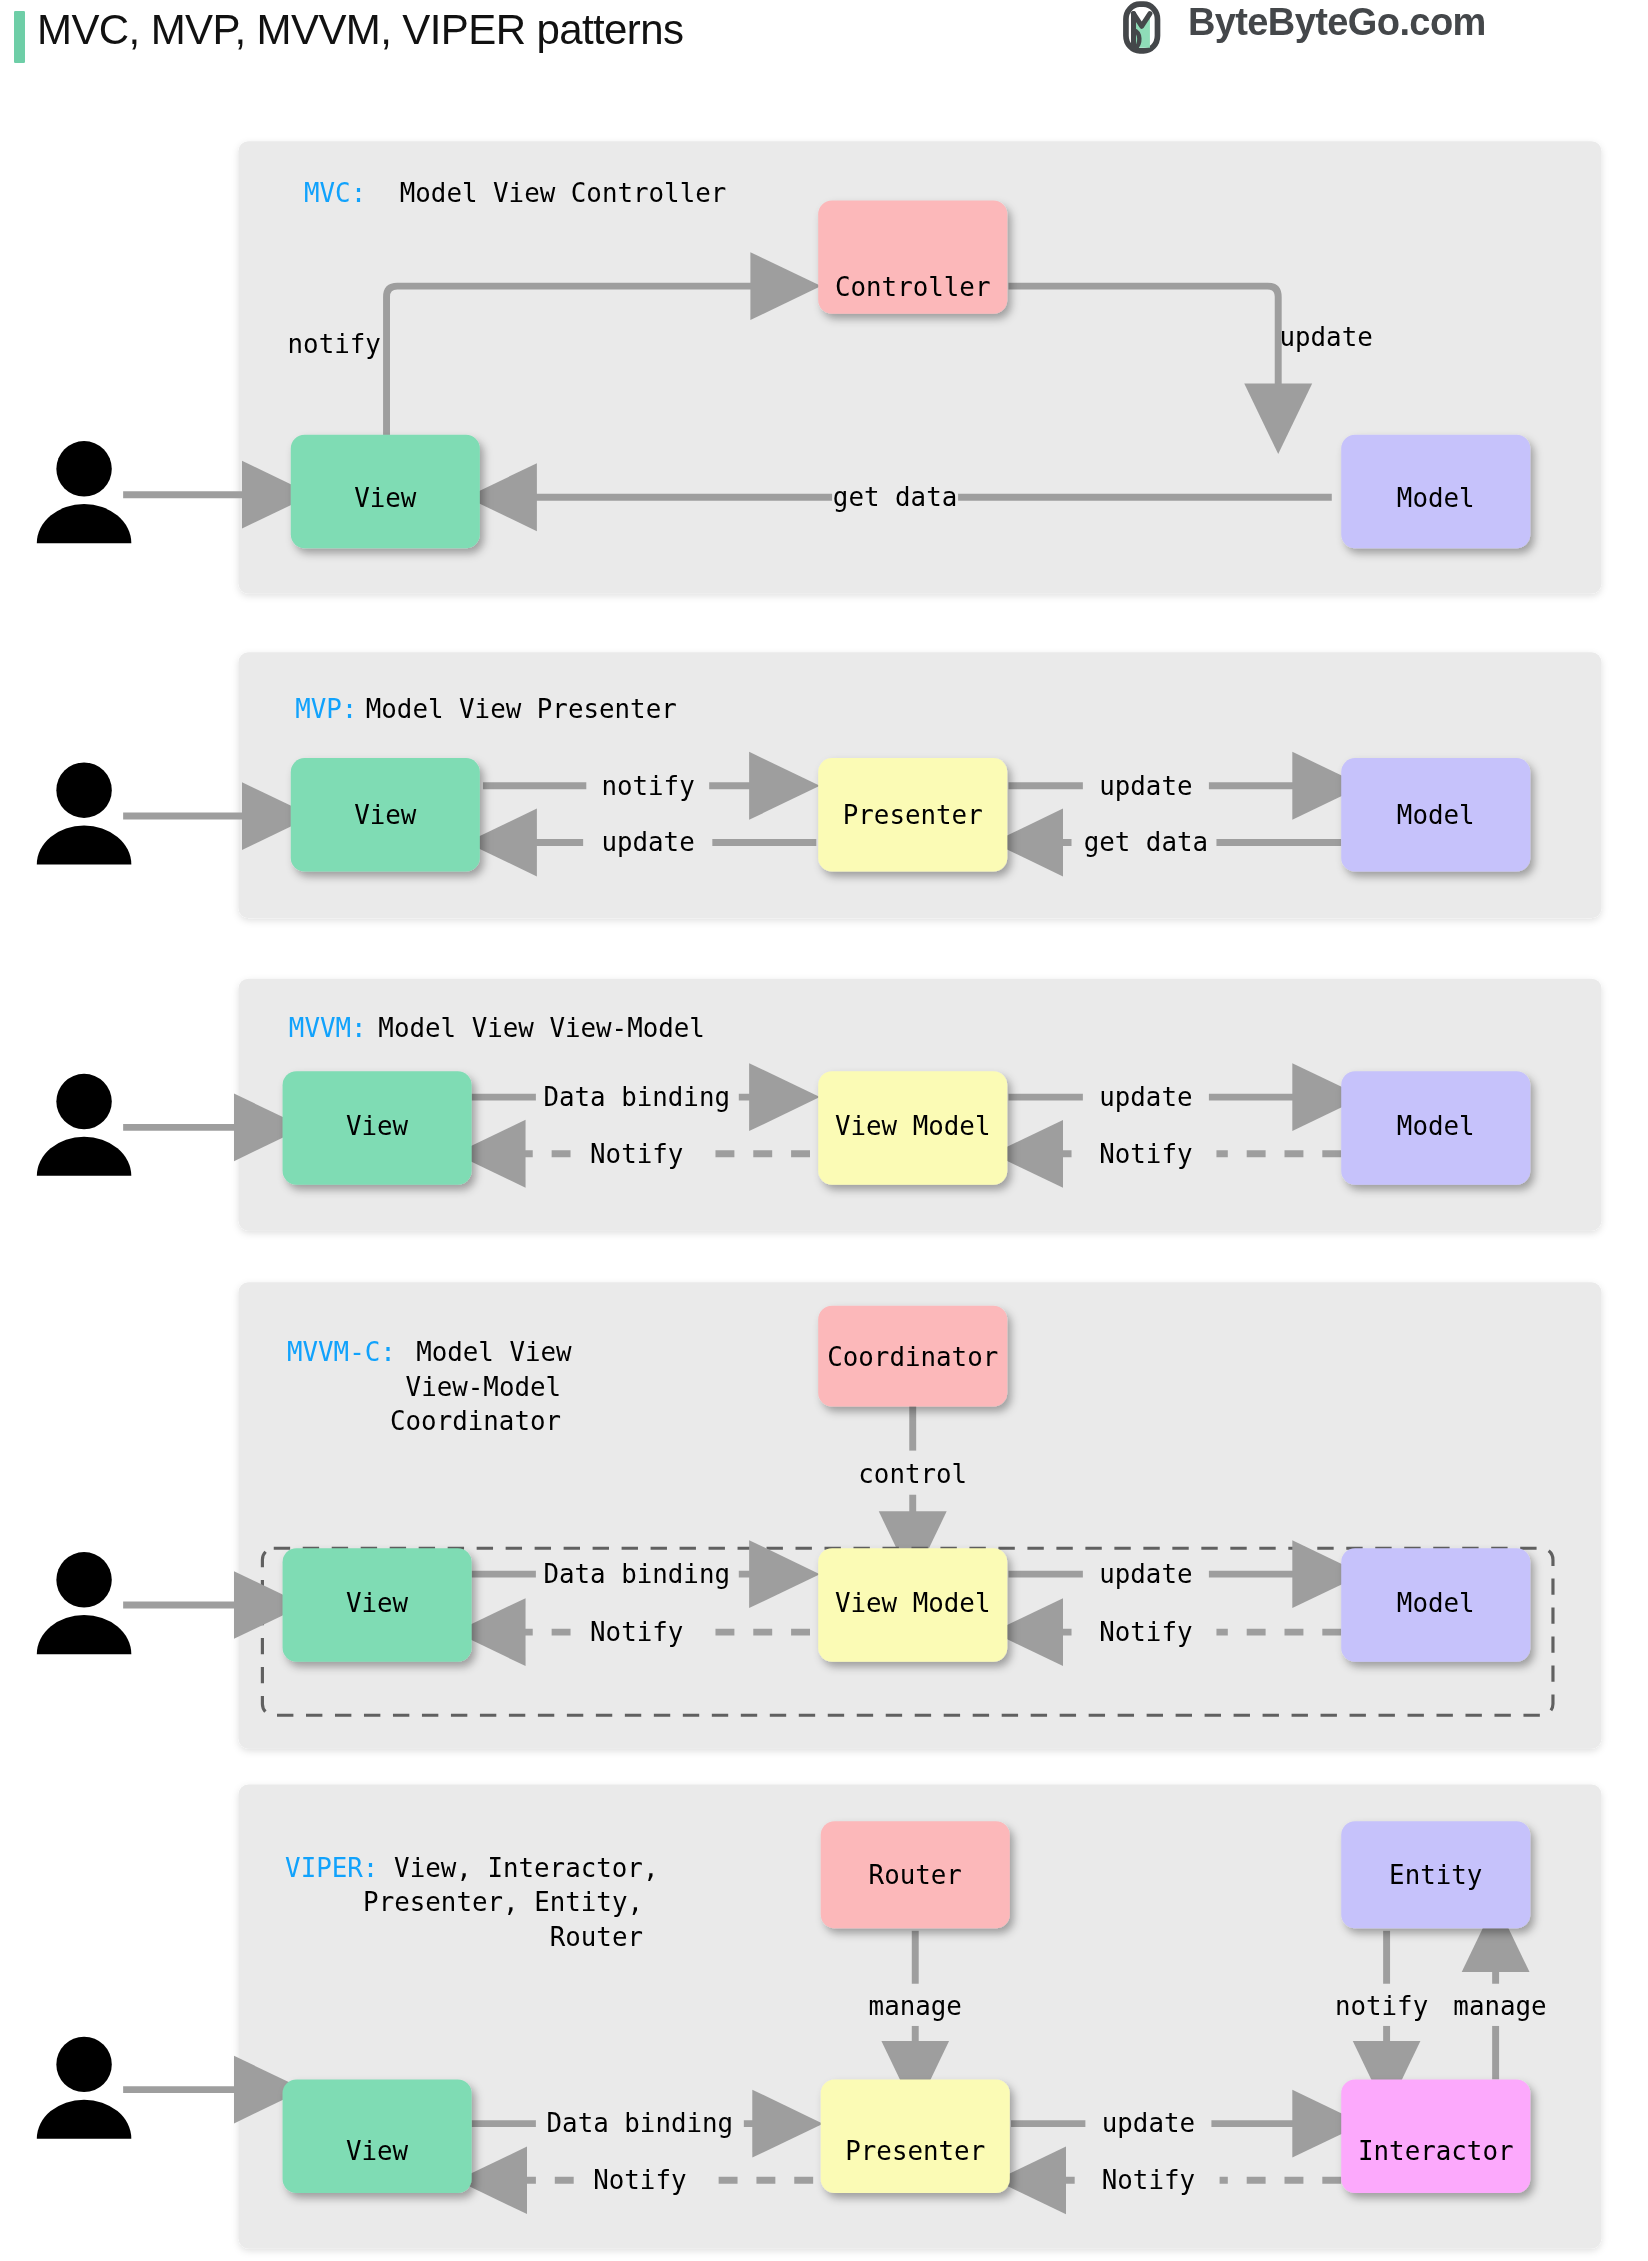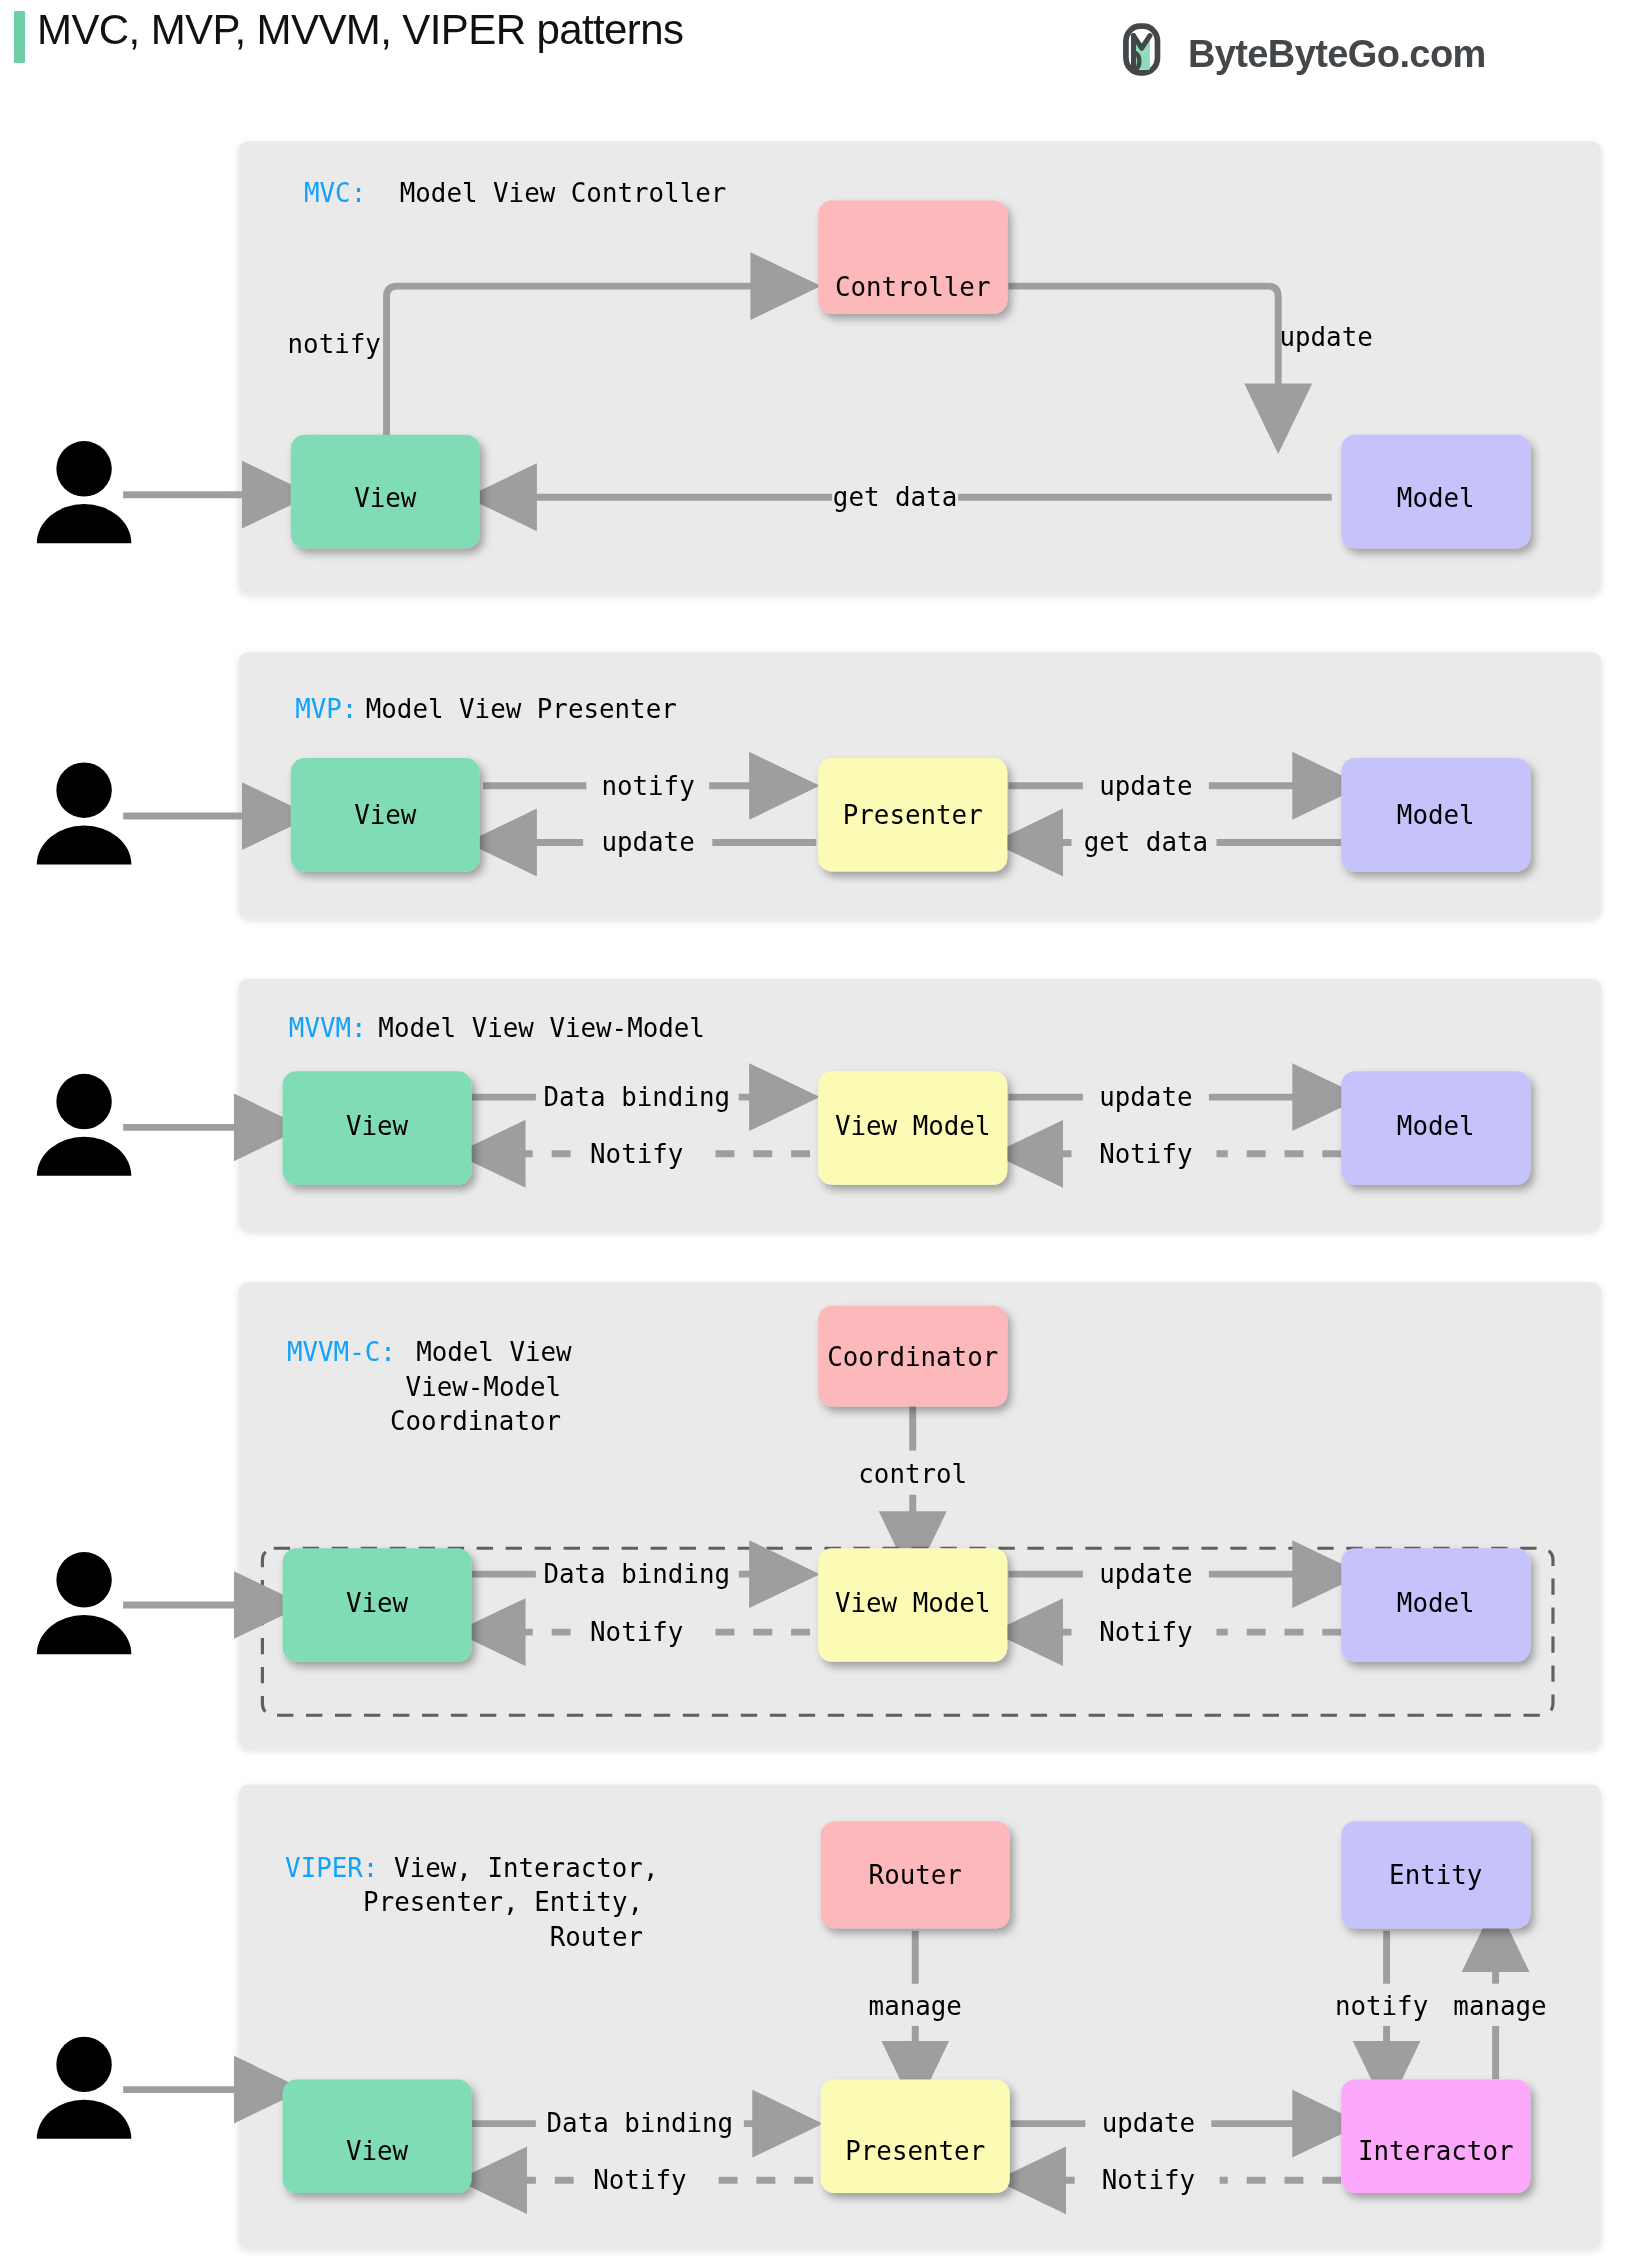--- a/index.html
+++ b/index.html
@@ -3,21 +3,21 @@
 <meta charset="utf-8">
 <style>
   html,body{margin:0;padding:0;background:#ffffff;}
   body{width:1649px;height:2261px;position:relative;overflow:hidden;
        font-family:"DejaVu Sans Mono","Liberation Mono",monospace;}
   #root{position:absolute;inset:0;}
   .hdr{position:absolute;left:0;top:0;width:1497px;height:82px;}
   .hdr-bar{position:absolute;left:14px;top:11.3px;width:11.3px;height:52px;background:#6ECEA7;border-radius:1.3px;}
   .hdr-title{position:absolute;left:37px;top:6.3px;font-family:"Liberation Sans","DejaVu Sans",sans-serif;
              font-size:42px;font-weight:400;color:#111;letter-spacing:-0.6px;white-space:nowrap;}
-  .brand{position:absolute;right:11.3px;top:23px;display:flex;align-items:flex-end;gap:19px;}
+  .brand{position:absolute;right:11.3px;top:1px;display:flex;align-items:flex-start;gap:19px;}
   .brand-txt{font-family:"Liberation Sans","DejaVu Sans",sans-serif;font-size:38px;font-weight:700;color:#44474A;letter-spacing:-0.6px;}
   svg.canvas{position:absolute;left:0;top:0;}
   text{font-family:"DejaVu Sans Mono","Liberation Mono",monospace;}
 </style>
 </head>
 <body>
 
 <div id="root">
 
   <div class="hdr">

